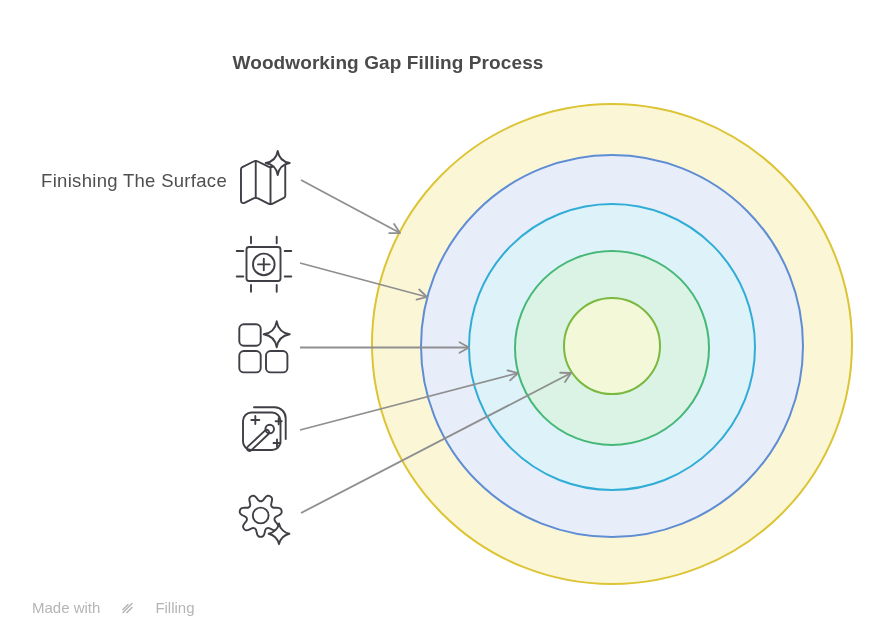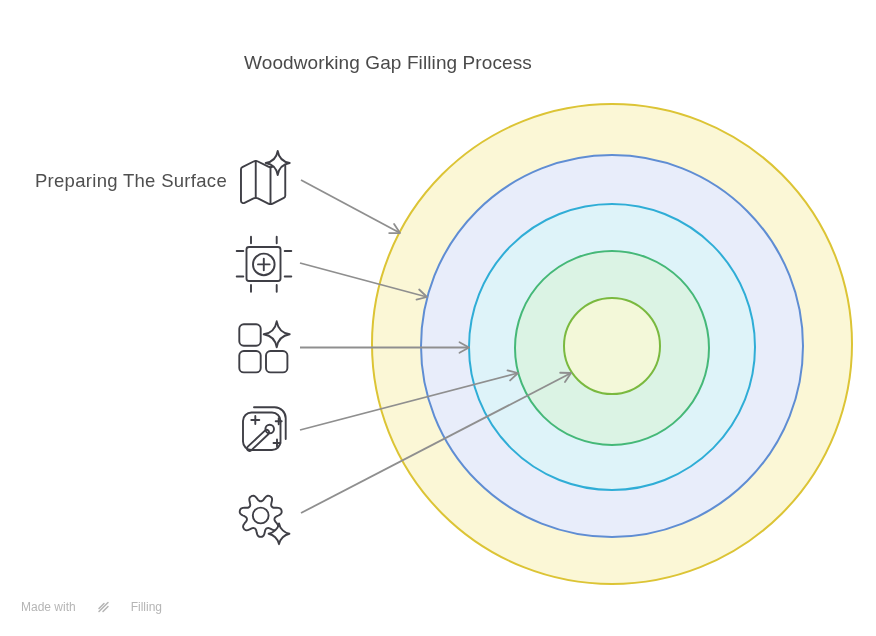--- a/index.html
+++ b/index.html
@@ -1,32 +1,32 @@
 <!DOCTYPE html>
 <html style="--title-color: #4a4a4a; --label-color: #4f4f4f; --footer-color: #b5b5b5;"><head>
 <meta charset="utf-8">
 <style>
   html,body{margin:0;padding:0;}
   .page{position:relative;width:876px;height:636px;background:#ffffff;overflow:hidden;
         font-family:"Liberation Sans",sans-serif;}
   .title{position:absolute;left:88px;top:52px;width:600px;text-align:center;
-         font-size:19px;letter-spacing:0.1px;color:var(--title-color,#4a4a4a);}
+         font-size:19px;letter-spacing:0.1px;color:var(--title-color,#4a4a4a);font-weight:bold;}
   .label{position:absolute;left:0;width:227px;text-align:right;font-size:18.5px;
          line-height:26px;color:var(--label-color,#4f4f4f);letter-spacing:0.3px;}
   .lb1{top:168px}.lb2{top:252px}.lb3{top:335px}.lb4{top:419px}.lb5{top:503px}
   .icon{position:absolute;}
   .icon svg{display:block;overflow:visible;}
   .ic1{left:238px;top:149px;width:56px;height:58px;}
   .ic2{left:235px;top:235px;width:58px;height:58px;}
   .ic3{left:236px;top:318px;width:58px;height:58px;}
   .ic4{left:238px;top:404px;width:56px;height:56px;}
   .ic5{left:236px;top:489px;width:58px;height:58px;}
   .overlay{position:absolute;left:0;top:0;}
-  .footer{position:absolute;left:21px;top:599px;display:flex;align-items:center;gap:20px;
-          font-size:12px;color:var(--footer-color,#b5b5b5);}
+  .footer{position:absolute;left:32px;top:599px;display:flex;align-items:center;gap:20px;
+          font-size:15px;color:var(--footer-color,#b5b5b5);}
 </style>
 </head>
 <body>
 
 <div class="page">
 
   <svg class="overlay" width="876" height="636" viewBox="0 0 876 636">
     <defs>
       <marker id="ah" markerUnits="userSpaceOnUse" markerWidth="18" markerHeight="18" refX="13.5" refY="8" orient="auto">
         <path d="M4,2.8 L13.5,8 L4,13.2" fill="none" stroke-width="1.8" stroke-linecap="round" stroke-linejoin="round" stroke="#8f8f8f"></path>
@@ -45,21 +45,21 @@
       <line x1="301" y1="180" x2="400" y2="233" marker-end="url(#ah)" stroke="#8f8f8f"></line>
       <line x1="300" y1="263" x2="427" y2="297" marker-end="url(#ah)" stroke="#8f8f8f"></line>
       <line x1="300" y1="347.5" x2="469" y2="347.5" marker-end="url(#ah)" stroke="#8f8f8f"></line>
       <line x1="300" y1="430" x2="518" y2="373" marker-end="url(#ah)" stroke="#8f8f8f"></line>
       <line x1="301" y1="513" x2="571" y2="373" marker-end="url(#ah)" stroke="#8f8f8f"></line>
     </g>
   </svg>
 
   <div class="title">Woodworking Gap Filling Process</div>
 
-  <div class="label lb1">Preparing The Surface</div>
+  <div class="label lb1">Finishing The Surface</div>
 
   <div class="icon ic1">
     <svg viewBox="0 0 56 58" fill="none" stroke="#3f3f46" stroke-width="1.9" stroke-linejoin="round" stroke-linecap="round">
       <g transform="translate(-4.4,4.0) scale(2.46)">
         <path vector-effect="non-scaling-stroke" d="M14.106 5.553a2 2 0 0 0 1.788 0l3.659-1.83A1 1 0 0 1 21 4.619v12.764a1 1 0 0 1-.553.894l-4.553 2.277a2 2 0 0 1-1.788 0l-4.212-2.106a2 2 0 0 0-1.788 0l-3.659 1.83A1 1 0 0 1 3 19.381V6.618a1 1 0 0 1 .553-.894l4.553-2.277a2 2 0 0 1 1.788 0z"></path>
         <path vector-effect="non-scaling-stroke" d="M15 5.764v15"></path>
         <path vector-effect="non-scaling-stroke" d="M9 3.236v15"></path>
       </g>
       <path d="M39.7,2 C40.78,8.6 45.1,12.92 51.7,14 C45.1,15.08 40.78,19.4 39.7,26 C38.62,19.4 34.3,15.08 27.7,14 C34.3,12.92 38.62,8.6 39.7,2 Z" fill="#ffffff"></path>
     </svg>

